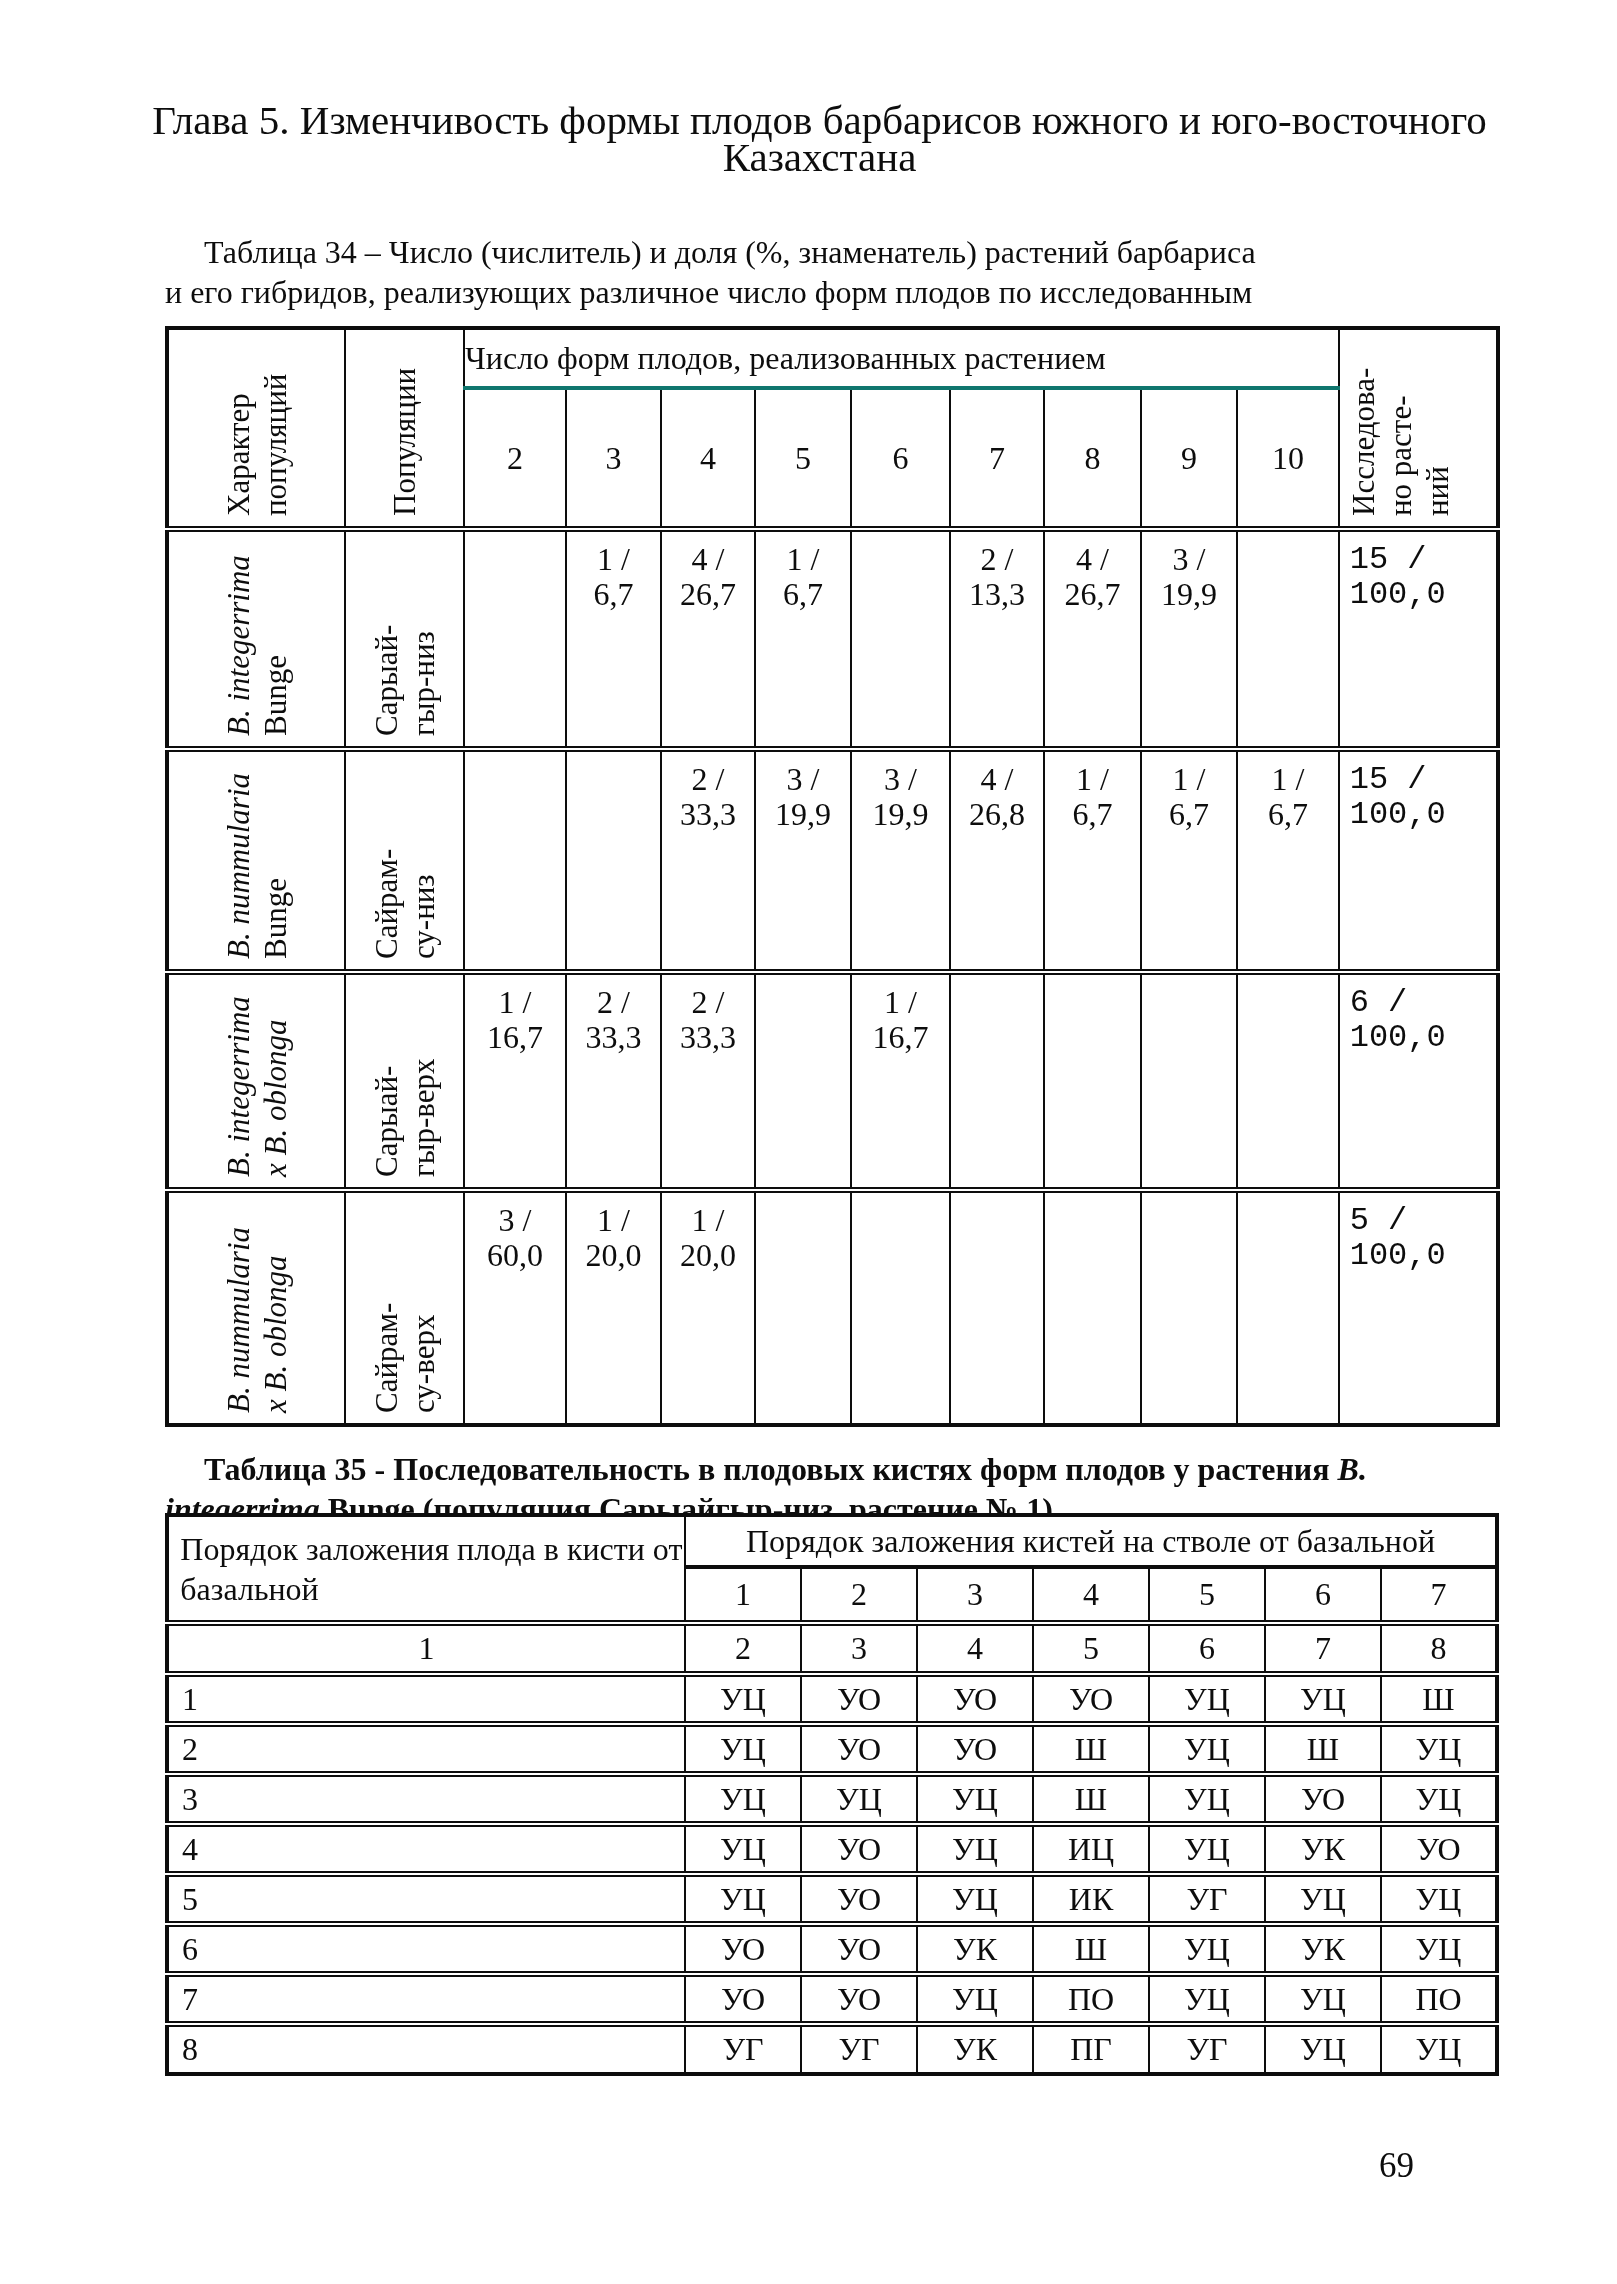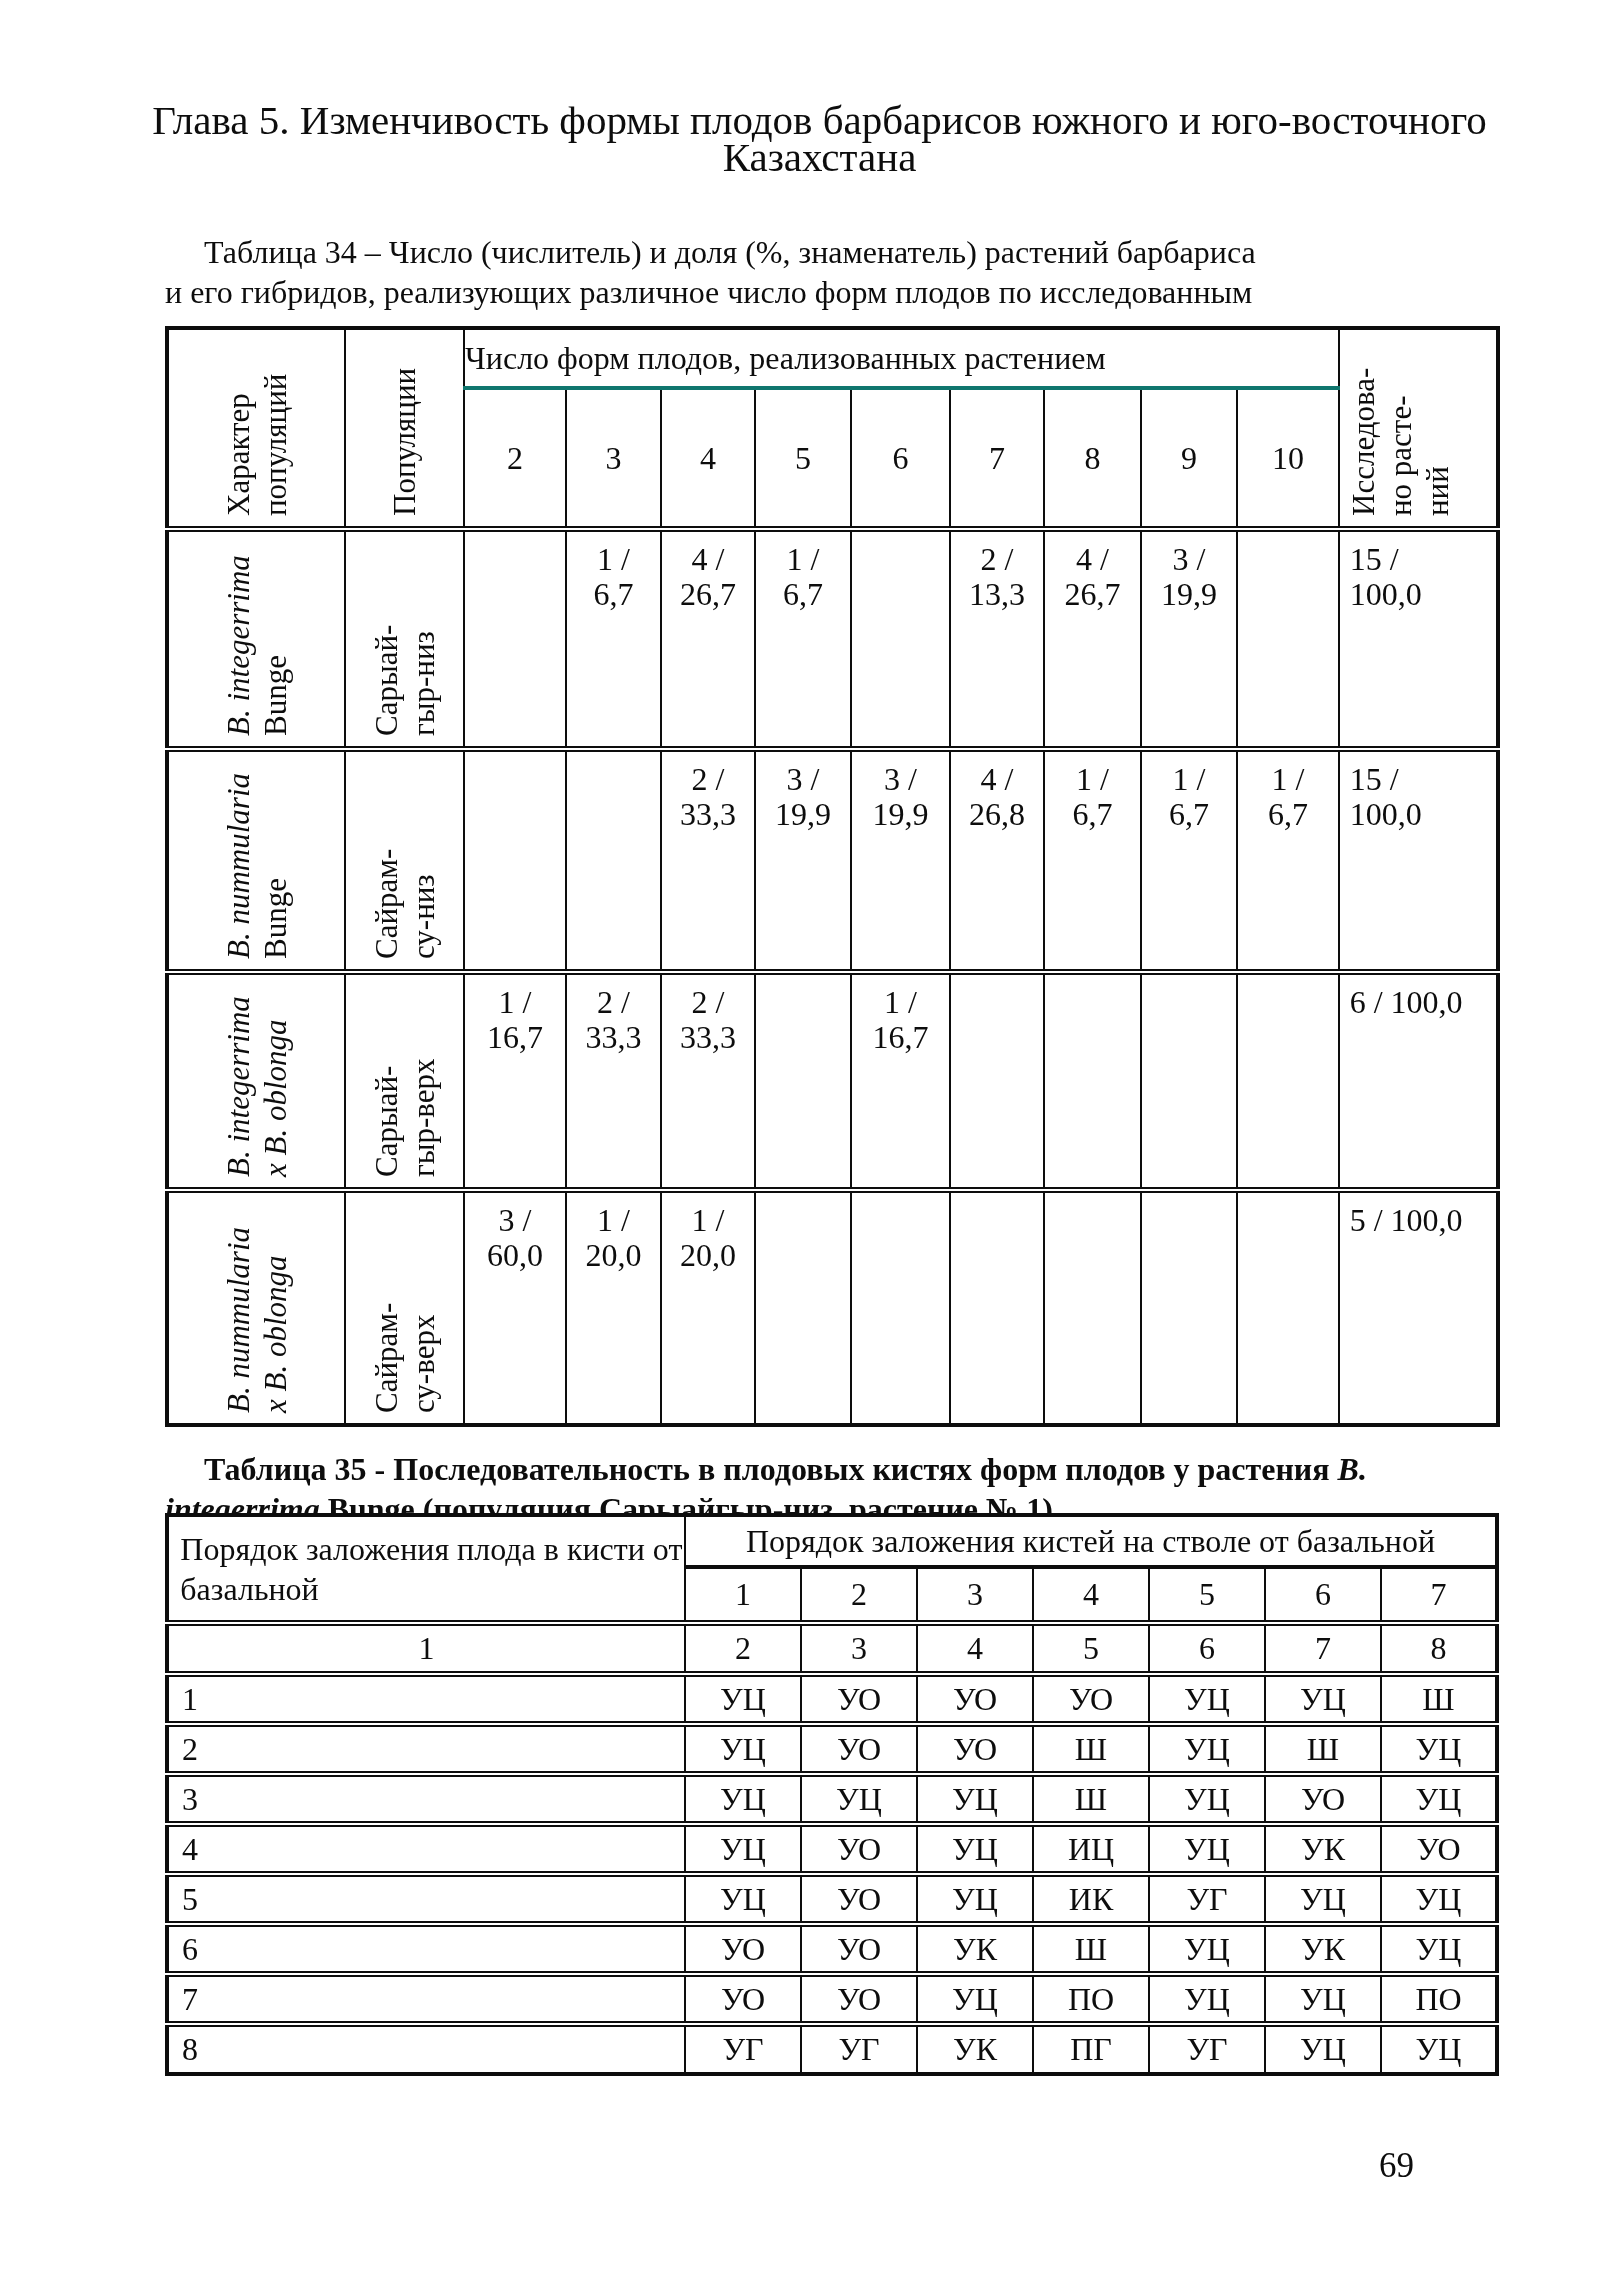--- a/index.html
+++ b/index.html
@@ -35,21 +35,21 @@
     white-space:pre-line; line-height:37px; font-size:31px;
     padding-top:9.7px; text-align:left;
   }
   .vcell { vertical-align:bottom; padding:0; }
 
   
   .t34 .group { border-bottom:4px solid #0f766e; text-align:left; vertical-align:middle; }
   .t34 .num  { text-align:center; vertical-align:middle; }
   .t34 tr.brow > td { border-top:6.4px double #0d0d0d; }
   .t34 .val { text-align:center; vertical-align:top; padding-top:9.7px; line-height:35px; }
-  .t34 .tot { text-align:left; vertical-align:top; padding:9.7px 4.8px 0 9.7px; line-height:35px; }
+  .t34 .tot { text-align:left; vertical-align:top; padding:9.7px 4.8px 0 9.7px; line-height:35px;font-family:Liberation Mono, monospace; }
 
   
   .t35 .h1 { text-align:left; vertical-align:middle; padding-left:11.3px; line-height:40px; }
   .t35 .group { text-align:center; vertical-align:middle; }
   .t35 tr.sub > th { border-top:4px solid #0d0d0d; text-align:center; vertical-align:middle; }
   .t35 tr.numrow > td, .t35 tr.drow > td { border-top:6.4px double #0d0d0d; }
   .t35 .cnum { text-align:center; vertical-align:middle; }
   .t35 .lab { text-align:left; vertical-align:middle; padding-left:13px; }
   .t35 .code { text-align:center; vertical-align:middle;border-radius:9px; }
 

